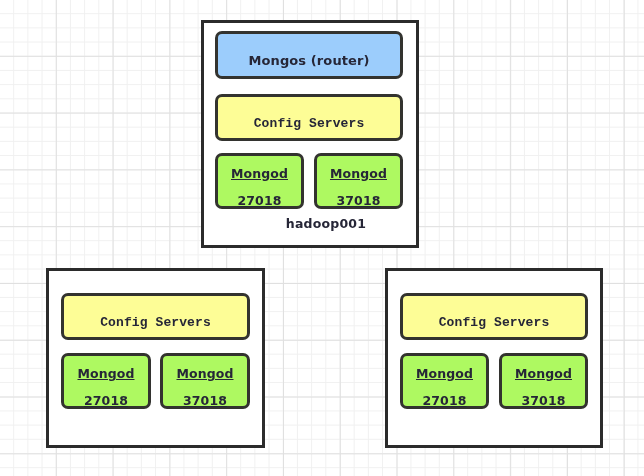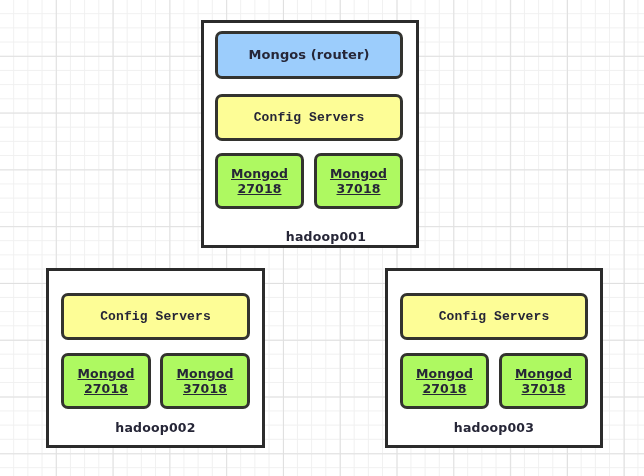--- a/index.html
+++ b/index.html
@@ -53,21 +53,21 @@
     text-align: center;
     color: #262637;
     font-weight: bold;
     line-height: 1.22;
     letter-spacing: 0.1px;
   }
   .node.router  { background: #9ccdfc; }
   .node.config  { background: #fdfd96; font-family: Liberation Mono, monospace; }
   .node.shard   { background: #aef961; text-decoration: underline; }
 
-  .node .line { display: block; }
+  .node .line { display: block; margin-top: 12px; }
 
   .host-label {
     position: absolute;
     left: 0;
     right: 0;
     text-align: center;
     font-weight: bold;
     font-size: 12.5px;
     color: #262637;
     letter-spacing: 0.2px;
@@ -91,54 +91,52 @@
     <div class="node shard" style="left:11px; top:130px; width:89px; height:56px; font-size:12.5px;">
       <span class="line">Mongod</span>
       <span class="line">27018</span>
     </div>
 
     <div class="node shard" style="left:110px; top:130px; width:89px; height:56px; font-size:12.5px;">
       <span class="line">Mongod</span>
       <span class="line">37018</span>
     </div>
 
-    <div class="host-label" style="top:206px;padding-left:32px;">hadoop001</div>
+    <div class="host-label" style="top:193px;padding-left:32px;">hadoop001</div>
   </div>
 
   <div class="host" id="host-hadoop002" style="left:46px; top:268px; width:219px; height:180px;">
 
     <div class="node config" style="left:12px; top:22px; width:189px; height:47px; font-size:13px;">
       <span class="line">Config Servers</span>
     </div>
 
     <div class="node shard" style="left:12px; top:82px; width:90px; height:56px; font-size:12.5px;">
       <span class="line">Mongod</span>
       <span class="line">27018</span>
     </div>
 
     <div class="node shard" style="left:111px; top:82px; width:90px; height:56px; font-size:12.5px;">
       <span class="line">Mongod</span>
       <span class="line">37018</span>
     </div>
 
-    <div class="host-label" style="top:149px;">hadoop002</div>
   </div>
 
   <div class="host" id="host-hadoop003" style="left:385px; top:268px; width:218px; height:180px;">
 
     <div class="node config" style="left:12px; top:22px; width:188px; height:47px; font-size:13px;">
       <span class="line">Config Servers</span>
     </div>
 
     <div class="node shard" style="left:12px; top:82px; width:89px; height:56px; font-size:12.5px;">
       <span class="line">Mongod</span>
       <span class="line">27018</span>
     </div>
 
     <div class="node shard" style="left:111px; top:82px; width:89px; height:56px; font-size:12.5px;">
       <span class="line">Mongod</span>
       <span class="line">37018</span>
     </div>
 
-    <div class="host-label" style="top:149px;">hadoop003</div>
   </div>
 
 </div>
 
 </body></html>

